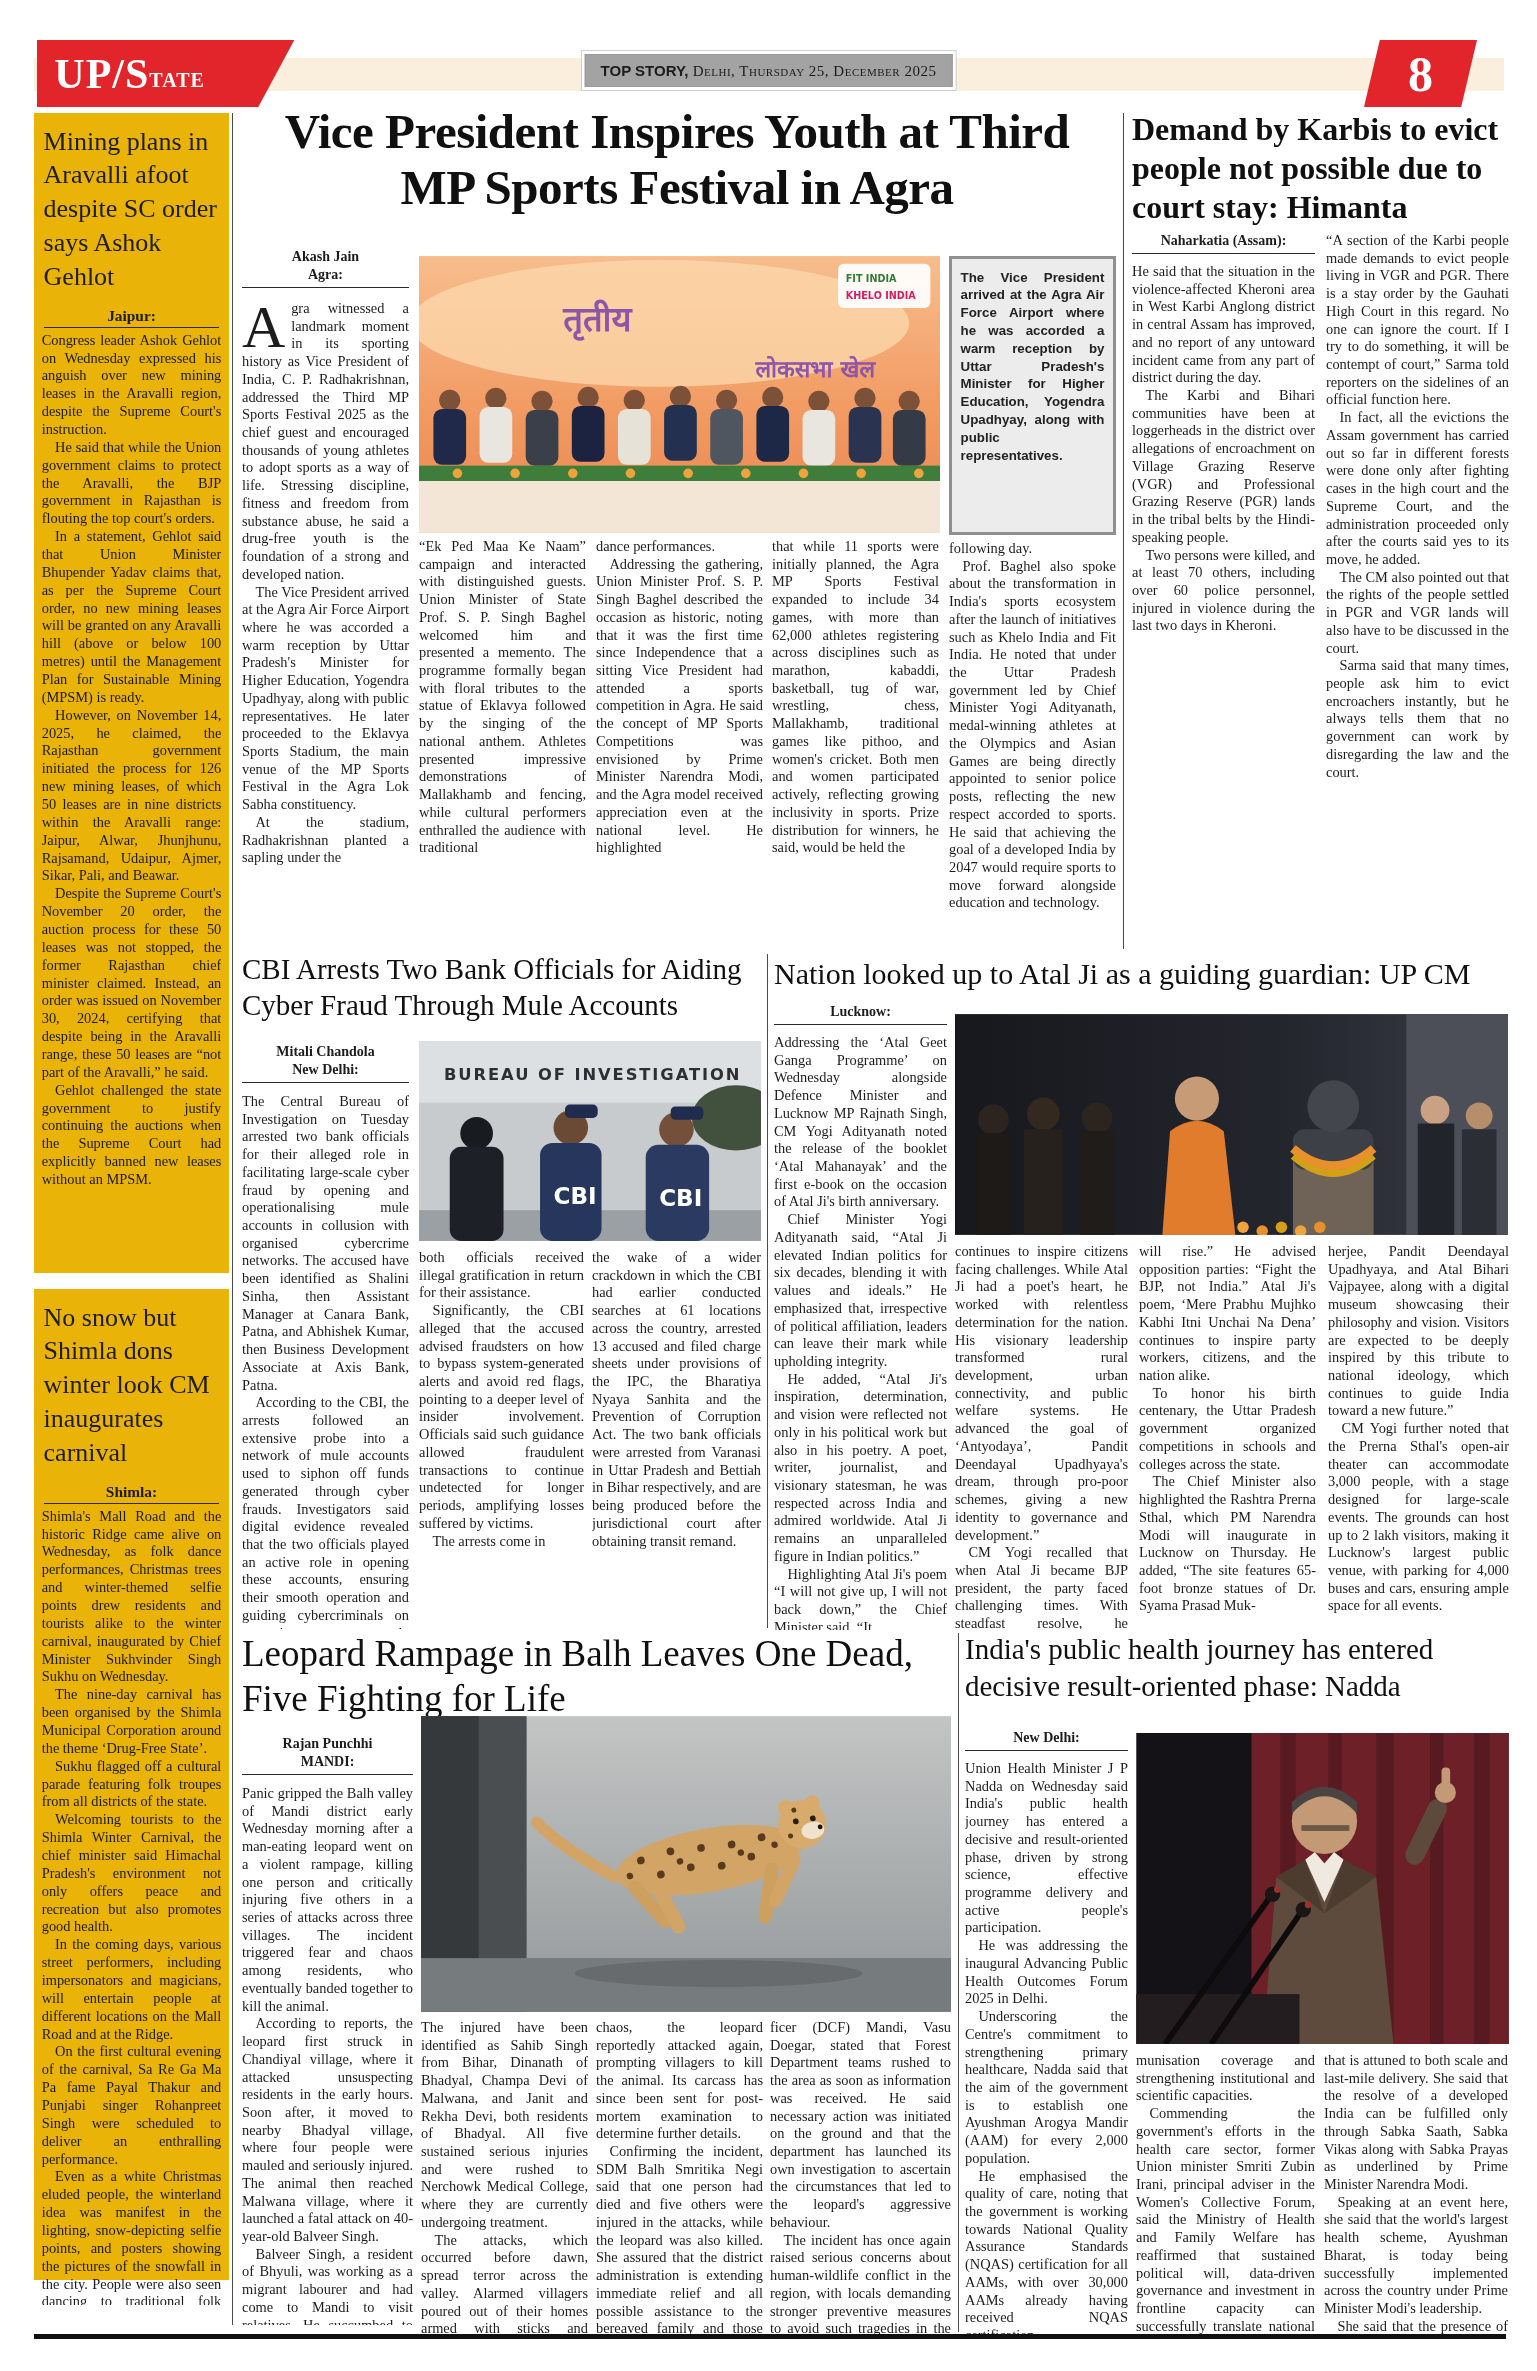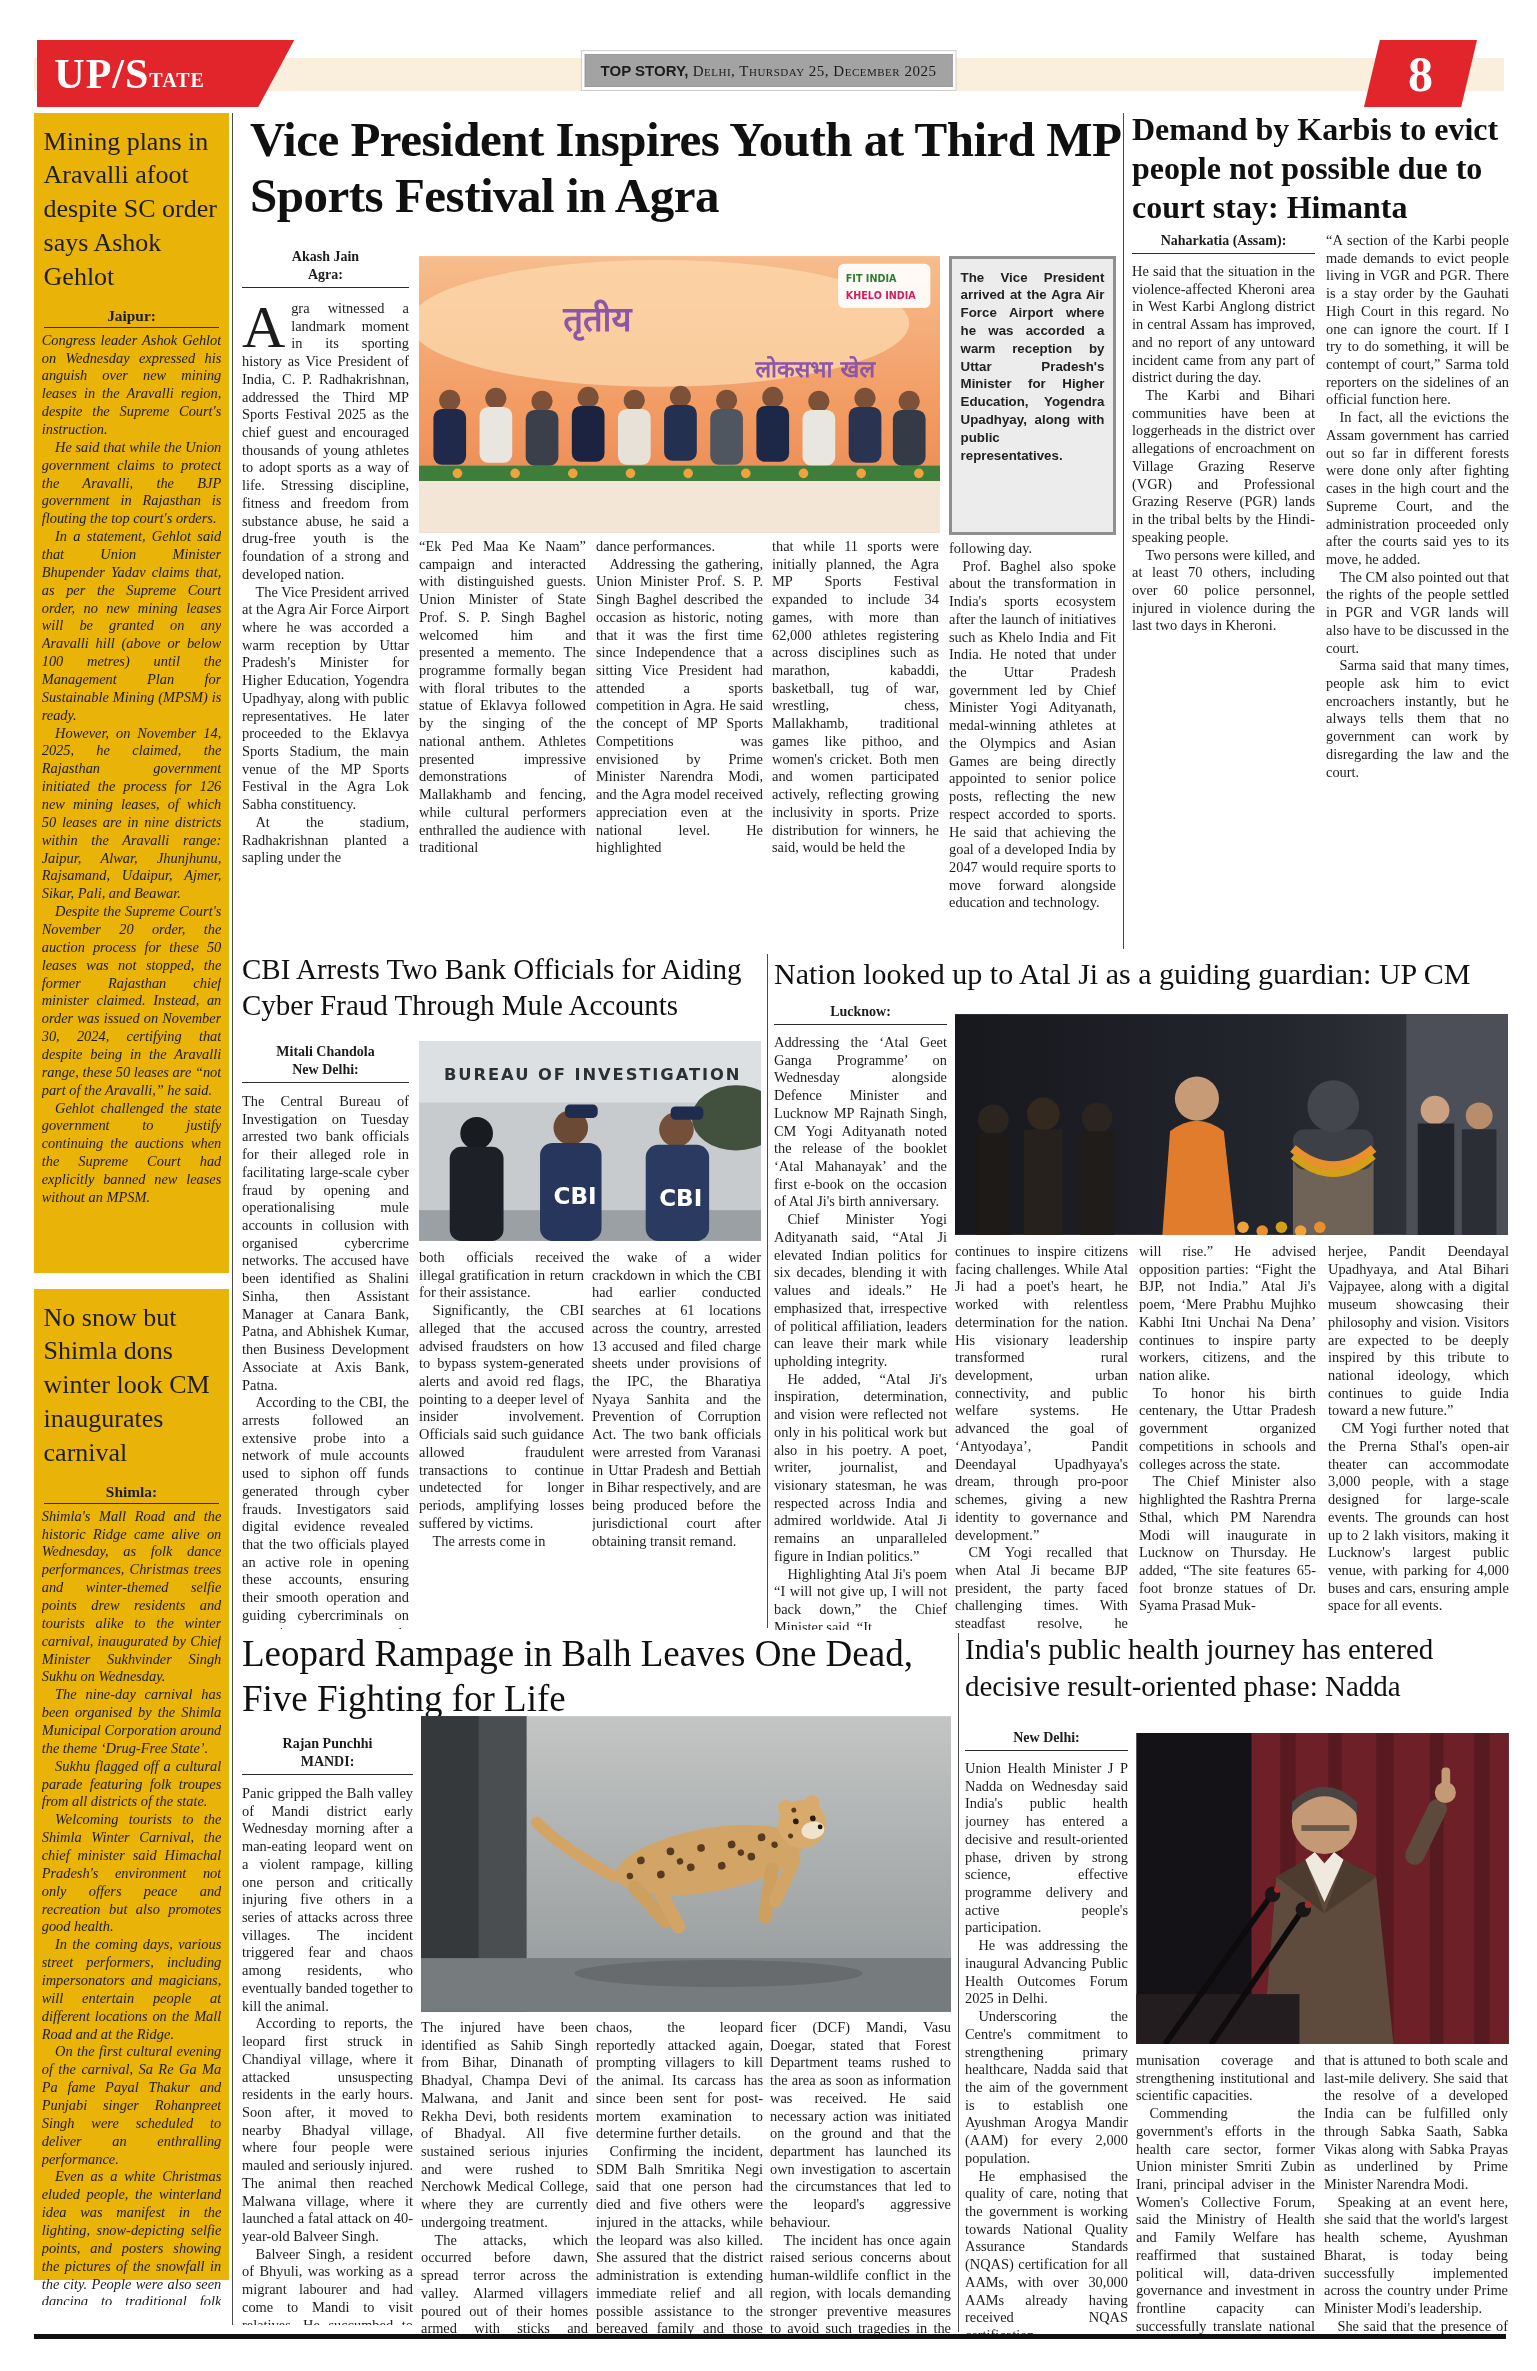--- a/index.html
+++ b/index.html
@@ -28,21 +28,21 @@
       padding:4.8px 5.8px 0 0;font-weight:400;}
   .byline{text-align:center;font-weight:700;font-size:14px;line-height:1.3;
           border-bottom:1.9px solid #2a2a2a;padding-bottom:2.9px;}
   .vrule{background:#4a4a4a;width:1.4px;}
   .thickrule{background:#111;}
   
   .side-block{background:#eab308;box-sizing:border-box;padding:5.8px 7.7px;}
   .side-title{font-size:26px;line-height:1.3;color:#1d1d1d;padding:5.8px 1.9px 13.4px 1.9px;}
   .side-loc{text-align:center;font-weight:700;font-size:15.4px;border-bottom:1.9px solid #2a2a2a;
             padding-bottom:1.9px;margin:0 1.9px 3.8px 1.9px;}
-  .side-body{text-align:justify;font-size:14.4px;line-height:1.24;overflow:hidden;font-style:italic;}
+  .side-body{text-align:justify;font-size:14.4px;line-height:1.24;overflow:hidden;}
   .side-body p{margin:0;text-indent:13.4px;}
   .side-body p:first-child{text-indent:0;}
   
   .hbox{background:#ececec;border:3.8px solid #8f8f8f;box-sizing:border-box;padding:9.6px 8.6px;
         font-family:"Liberation Sans",sans-serif;font-weight:700;font-size:13.3px;
         line-height:1.34;text-align:justify;color:#222;overflow:hidden;}
   .photo{display:block;}
   svg text{font-family:"DejaVu Sans",sans-serif;}
 </style>
 </head>
@@ -88,21 +88,21 @@
         <p>Shimla's Mall Road and the historic Ridge came alive on Wednesday, as folk dance performances, Christmas trees and winter-themed selfie points drew residents and tourists alike to the winter carnival, inaugurated by Chief Minister Sukhvinder Singh Sukhu on Wednesday.</p>
         <p>The nine-day carnival has been organised by the Shimla Municipal Corporation around the theme ‘Drug-Free State’.</p>
         <p>Sukhu flagged off a cultural parade featuring folk troupes from all districts of the state.</p>
         <p>Welcoming tourists to the Shimla Winter Carnival, the chief minister said Himachal Pradesh's environment not only offers peace and recreation but also promotes good health.</p>
         <p>In the coming days, various street performers, including impersonators and magicians, will entertain people at different locations on the Mall Road and at the Ridge.</p>
         <p>On the first cultural evening of the carnival, Sa Re Ga Ma Pa fame Payal Thakur and Punjabi singer Rohanpreet Singh were scheduled to deliver an enthralling performance.</p>
         <p>Even as a white Christmas eluded people, the winterland idea was manifest in the lighting, snow-depicting selfie points, and posters showing the pictures of the snowfall in the city. People were also seen dancing to traditional folk music in traditional attire.</p>
       </div>
   </section>
 
-  <h1 class="abs hl" style="left:242px;top:104px;width:870px;margin:8px;font-size:49px;line-height:1.14;font-weight:700;letter-spacing:-0.5px;">Vice President Inspires Youth at Third MP Sports Festival in Agra</h1>
+  <h1 class="abs hl" style="left:242px;top:104px;width:870px;margin:0;font-size:49px;line-height:1.14;font-weight:700;letter-spacing:-0.5px;text-align:center;">Vice President Inspires Youth at Third MP Sports Festival in Agra</h1>
   <div class="abs byline" style="left:242px;top:248px;width:167px;">
     <div>Akash Jain</div>
     <div>Agra:</div>
   </div>
   <div class="abs art-col dropcap" style="left:242px;top:300px;width:167px;height:640px;">
       <p>Agra witnessed a landmark moment in its sporting history as Vice President of India, C. P. Radhakrishnan, addressed the Third MP Sports Festival 2025 as the chief guest and encouraged thousands of young athletes to adopt sports as a way of life. Stressing discipline, fitness and freedom from substance abuse, he said a drug-free youth is the foundation of a strong and developed nation.</p>
       <p>The Vice President arrived at the Agra Air Force Airport where he was accorded a warm reception by Uttar Pradesh's Minister for Higher Education, Yogendra Upadhyay, along with public representatives. He later proceeded to the Eklavya Sports Stadium, the main venue of the MP Sports Festival in the Agra Lok Sabha constituency.</p>
       <p>At the stadium, Radhakrishnan planted a sapling under the</p>
     </div>
 

